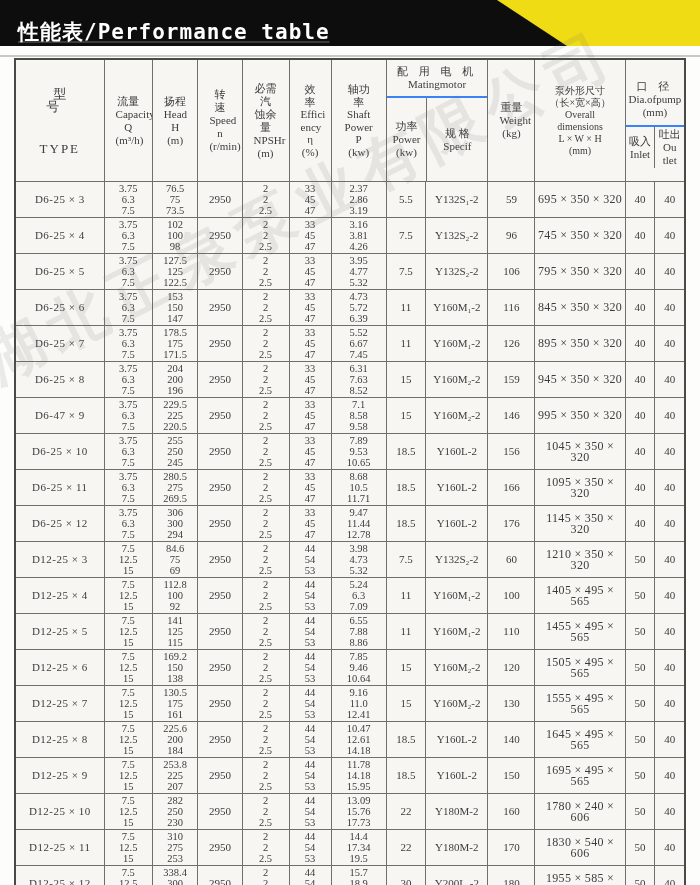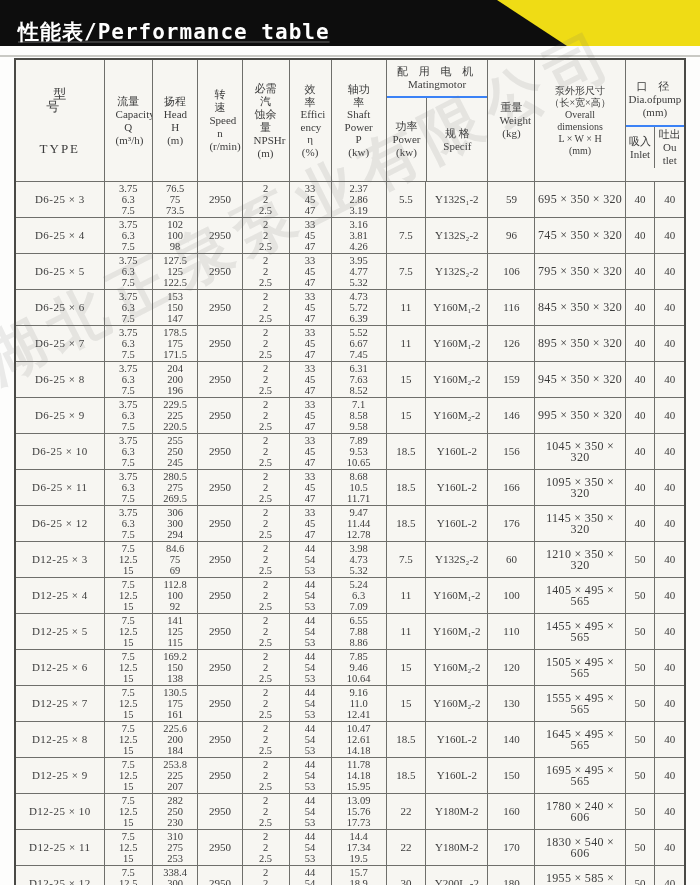--- a/index.html
+++ b/index.html
@@ -315,21 +315,21 @@
 7.63
 8.52</td>
             <td class="power-cell">15</td>
             <td class="spec-cell">Y160M₂-2</td>
             <td class="weight-cell">159</td>
             <td class="dims-cell">945 × 350 × 320</td>
             <td class="inlet-cell">40</td>
             <td class="outlet-cell">40</td>
           </tr>
           <tr>
-            <td class="type-cell">D6-25 × 9</td>
+            <td class="type-cell">D6-47 × 9</td>
             <td class="capacity-cell">3.75
 6.3
 7.5</td>
             <td class="head-cell">229.5
 225
 220.5</td>
             <td class="speed-cell">2950</td>
             <td class="npshr-cell">2
 2
 2.5</td>

